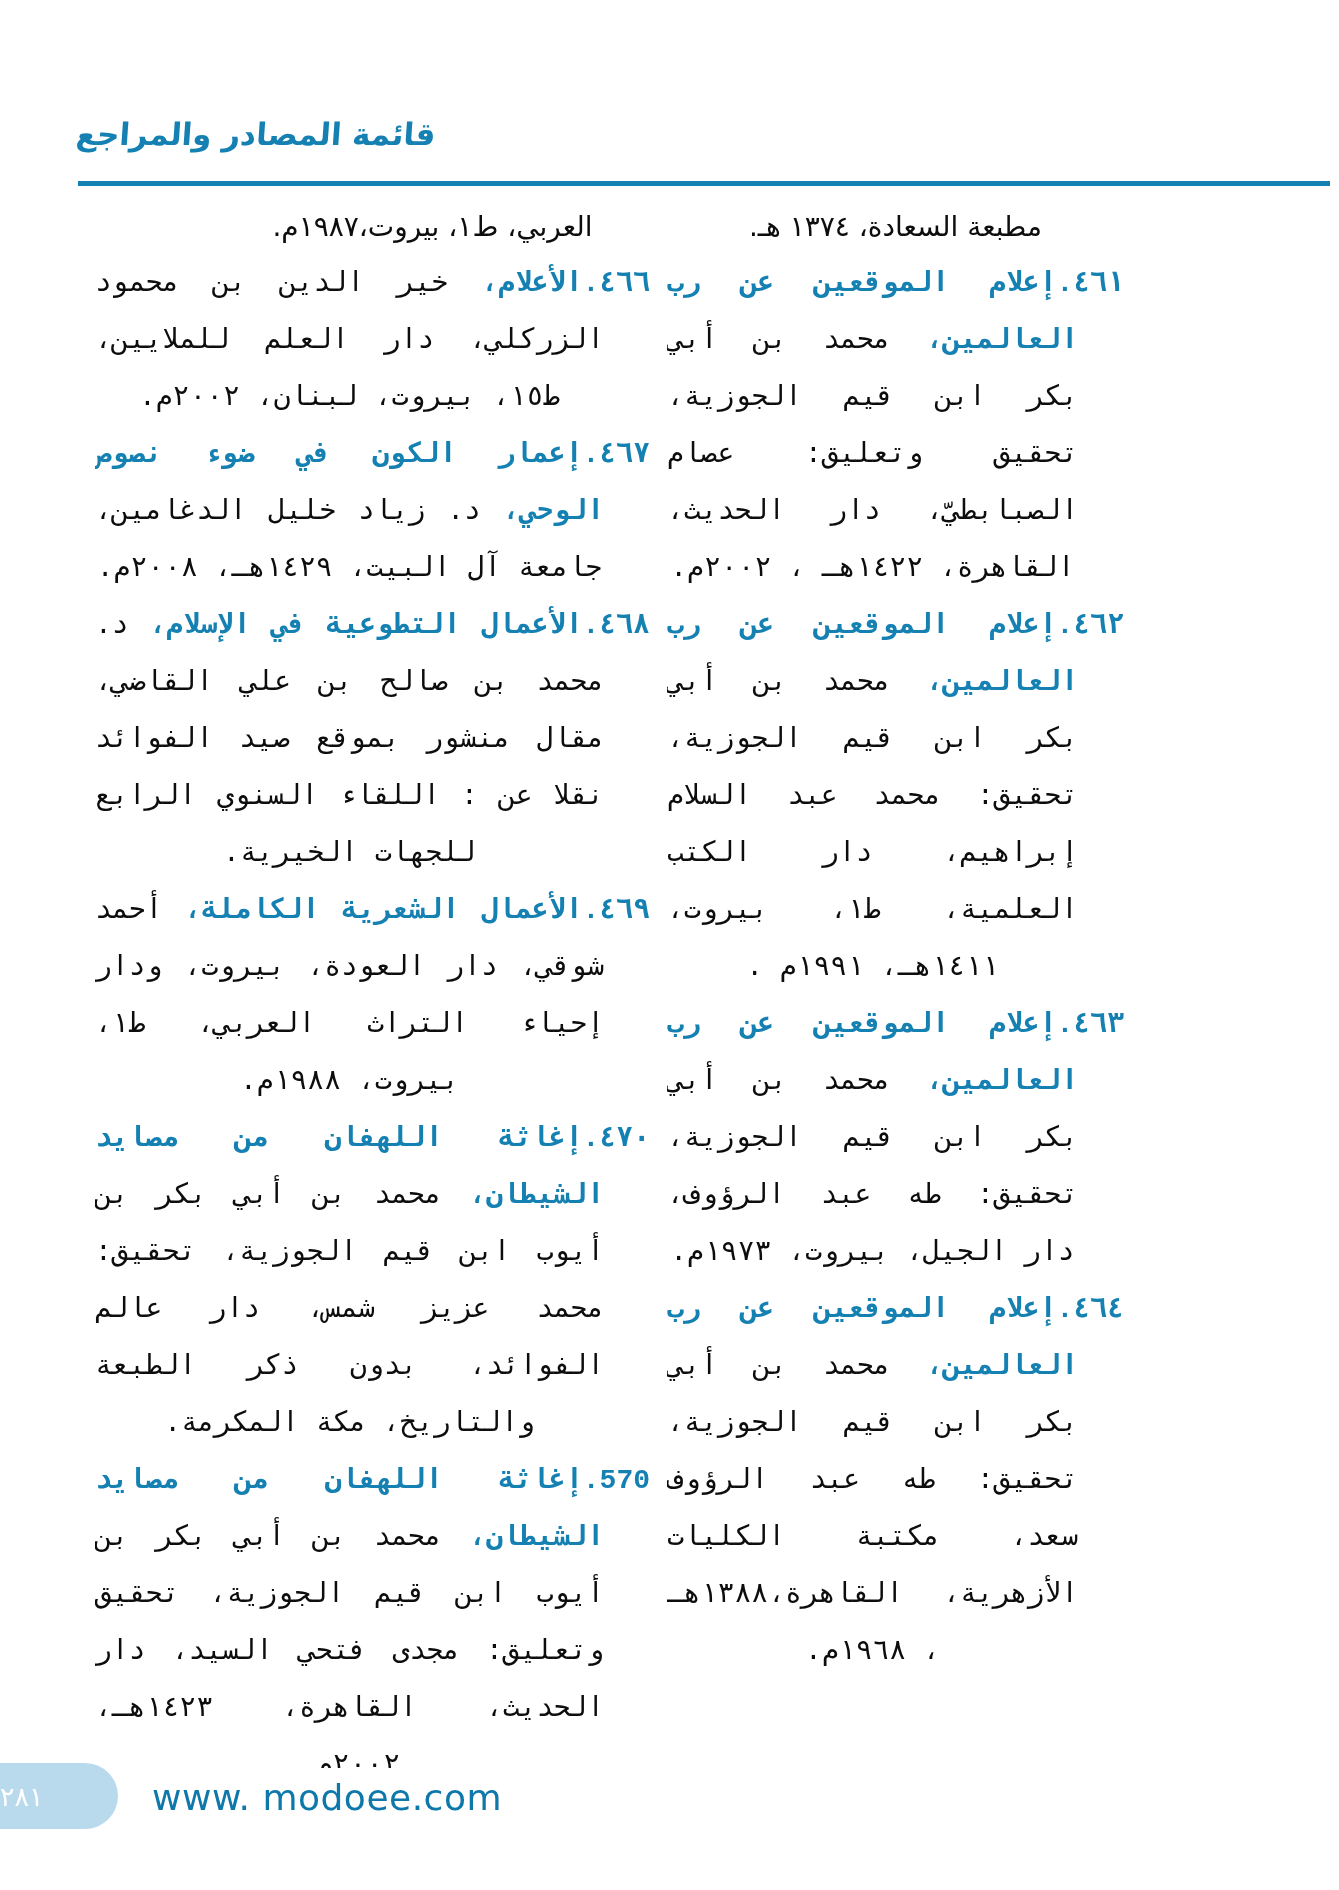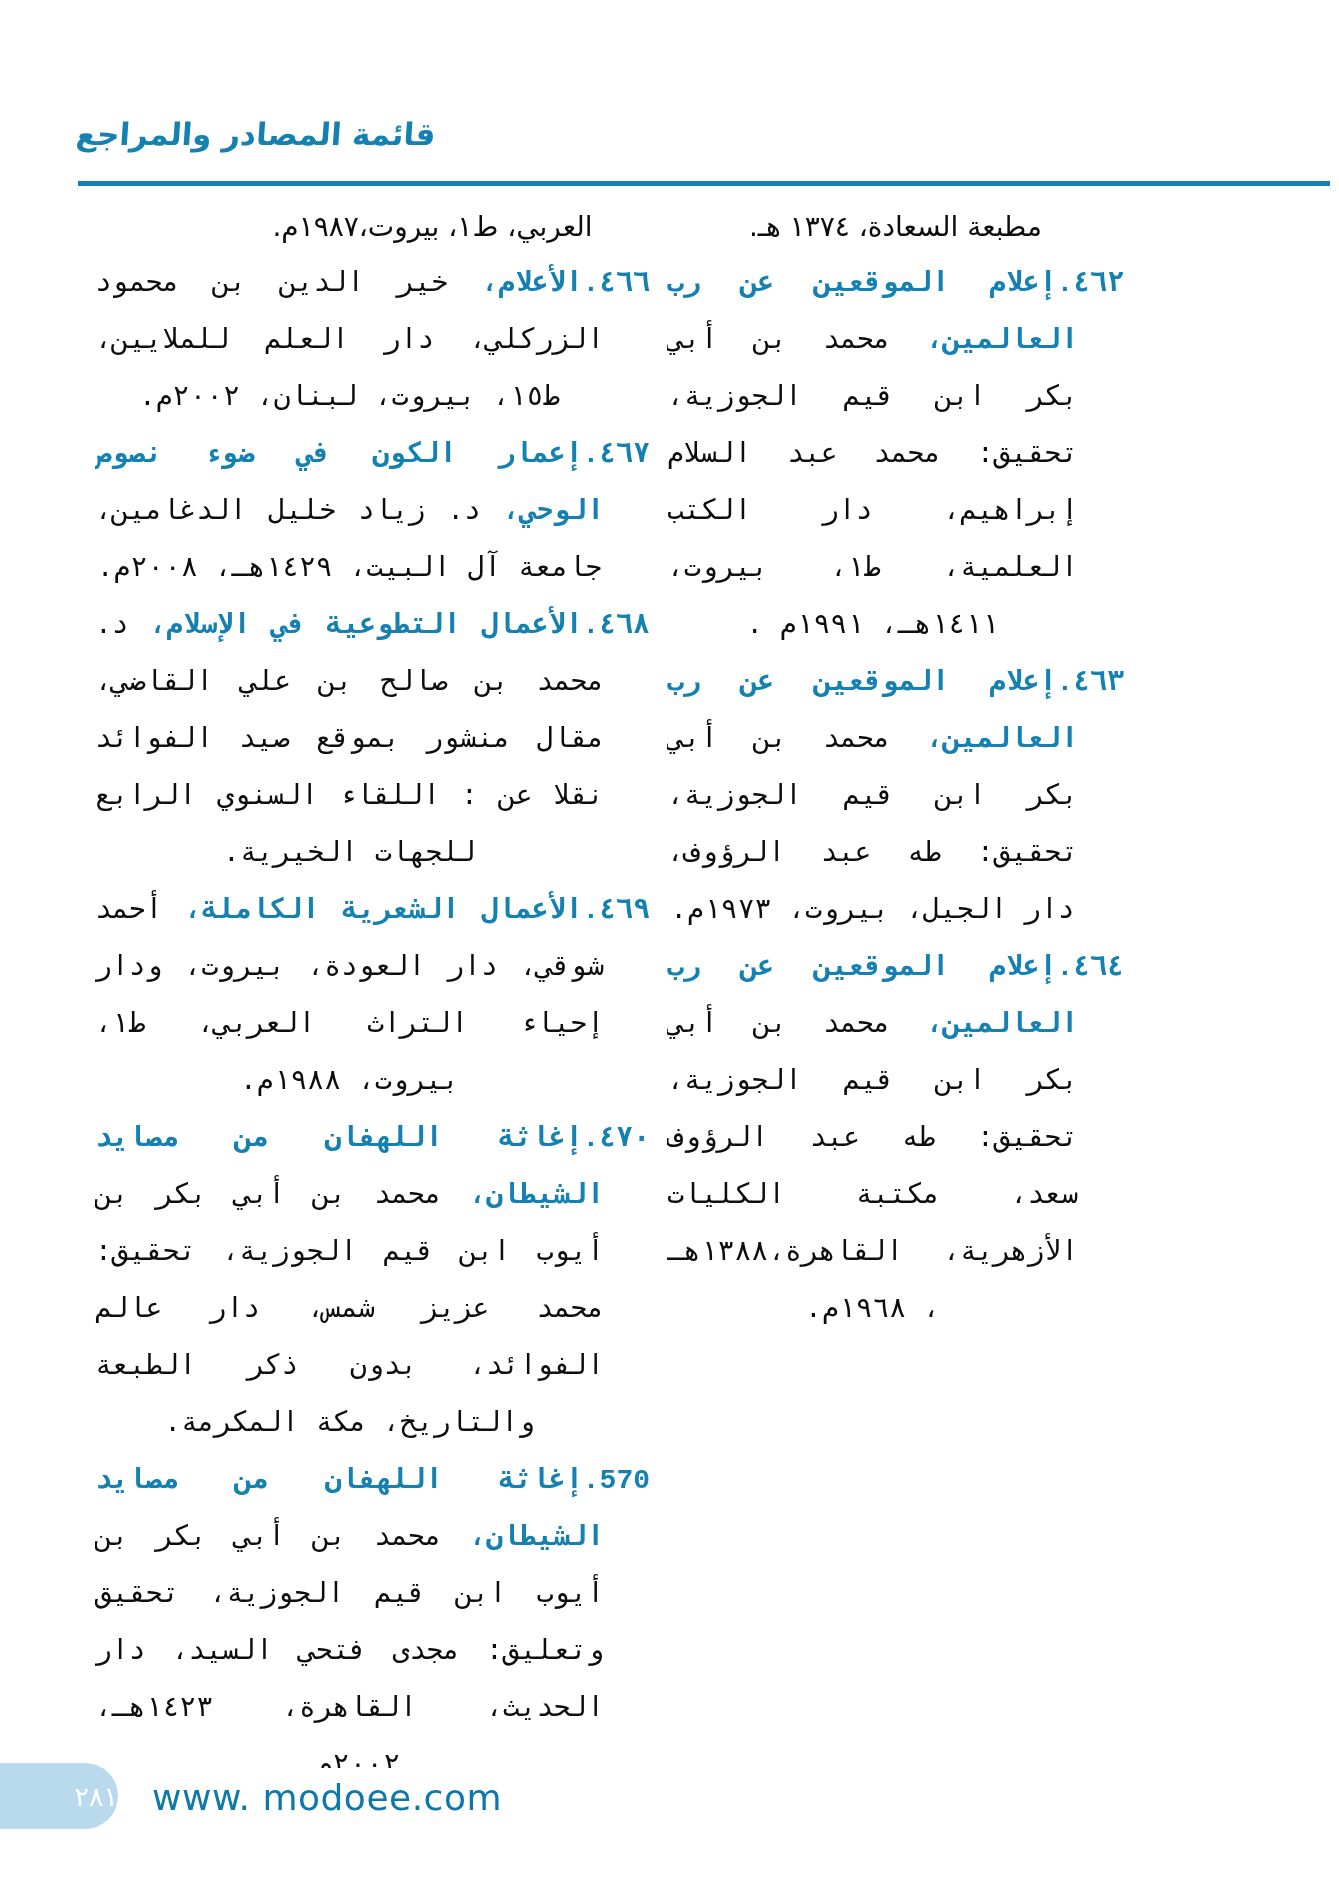--- a/index.html
+++ b/index.html
@@ -21,40 +21,41 @@
   .cont{margin:0;text-align:center;}
   .col-left .cont{padding-left:120px;}
   .entry{margin:0;text-align:justify;padding-right:46px;text-indent:-46px;font-family:Liberation Mono, monospace;}
   .entry.end{text-align-last:center;}
   .entry.cut{text-align-last:justify;}
   .num,.title{color:var(--accent);font-weight:bold;}
   .body{color:#0d0d0d;}
   .page-pill{
     position:absolute;left:0;top:1763px;width:118px;height:66px;
     border-radius:0 33px 33px 0;background:var(--pill);
-    display:flex;align-items:center;justify-content:flex-start;
+    display:flex;align-items:center;justify-content:flex-end;
     color:#ffffff;font-size:27px;direction:rtl;
   }
   .site-url{
     position:absolute;left:152px;top:1777px;font-size:36px;color:var(--url);
     letter-spacing:0.5px;white-space:nowrap;
   }
 </style>
 </head>
 <body>
 
 <div id="page" style="--accent: #1580b2; --pill: #b9d9ec; --url: #0e78ab;">
 
   <div class="header-title">قائمة المصادر والمراجع</div>
   <div class="header-rule"></div>
 
   <section class="col col-right">
     <p class="cont">مطبعة السعادة، ١٣٧٤ هـ.</p>
 
 
+    <p class="entry end"><span class="num">٤٦١.</span><span class="title">إعلام الموقعين عن رب العالمين،</span> <span class="body">محمد بن أبي بكر ابن قيم الجوزية، تحقيق وتعليق: عصام الصبابطيّ، دار الحديث، القاهرة، ١٤٢٢هـ ، ٢٠٠٢م.</span></p>
 
     <p class="entry end"><span class="num">٤٦٢.</span><span class="title">إعلام الموقعين عن رب العالمين،</span> <span class="body">محمد بن أبي بكر ابن قيم الجوزية، تحقيق: محمد عبد السلام إبراهيم، دار الكتب العلمية، ط١، بيروت، ١٤١١هـ، ١٩٩١م .</span></p>
 
     <p class="entry end"><span class="num">٤٦٣.</span><span class="title">إعلام الموقعين عن رب العالمين،</span> <span class="body">محمد بن أبي بكر ابن قيم الجوزية، تحقيق: طه عبد الرؤوف، دار الجيل، بيروت، ١٩٧٣م.</span></p>
 
     <p class="entry end"><span class="num">٤٦٤.</span><span class="title">إعلام الموقعين عن رب العالمين،</span> <span class="body">محمد بن أبي بكر ابن قيم الجوزية، تحقيق: طه عبد الرؤوف سعد، مكتبة الكليات الأزهرية، القاهرة،١٣٨٨هـ ، ١٩٦٨م.</span></p>
 
   </section>
 
   <section class="col col-left">

